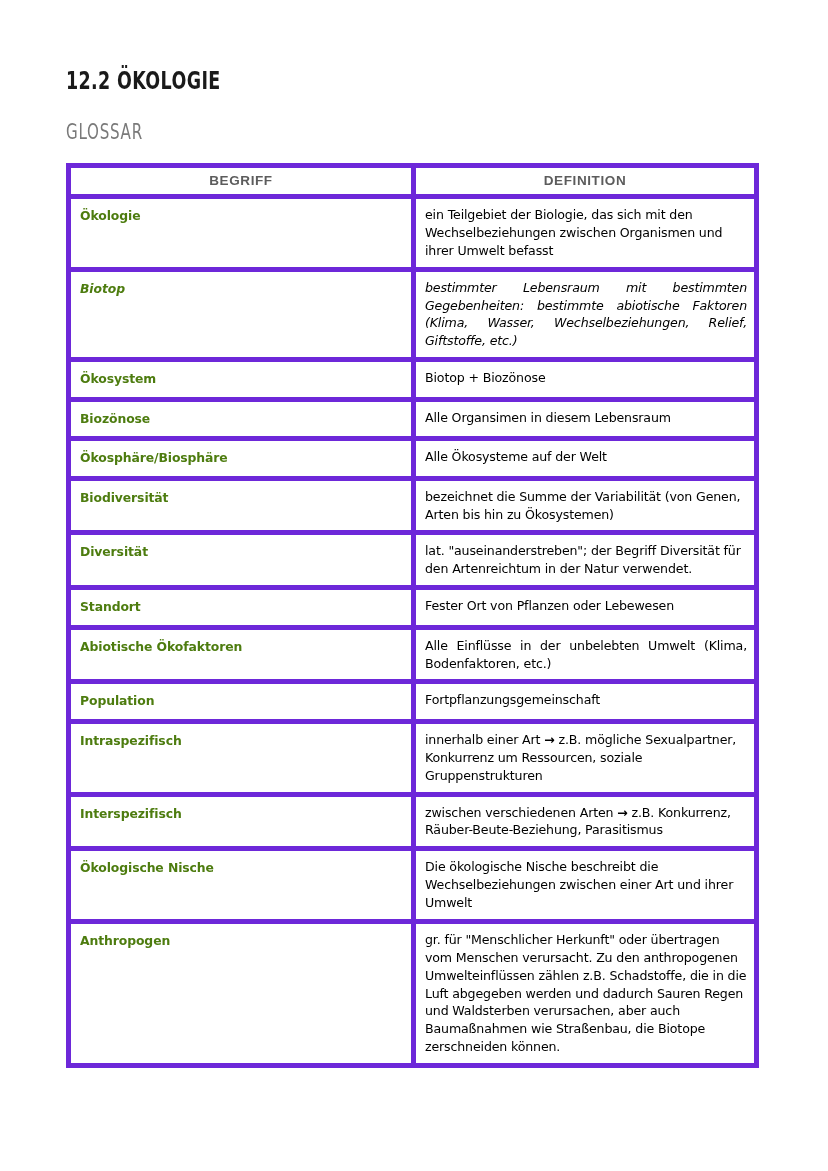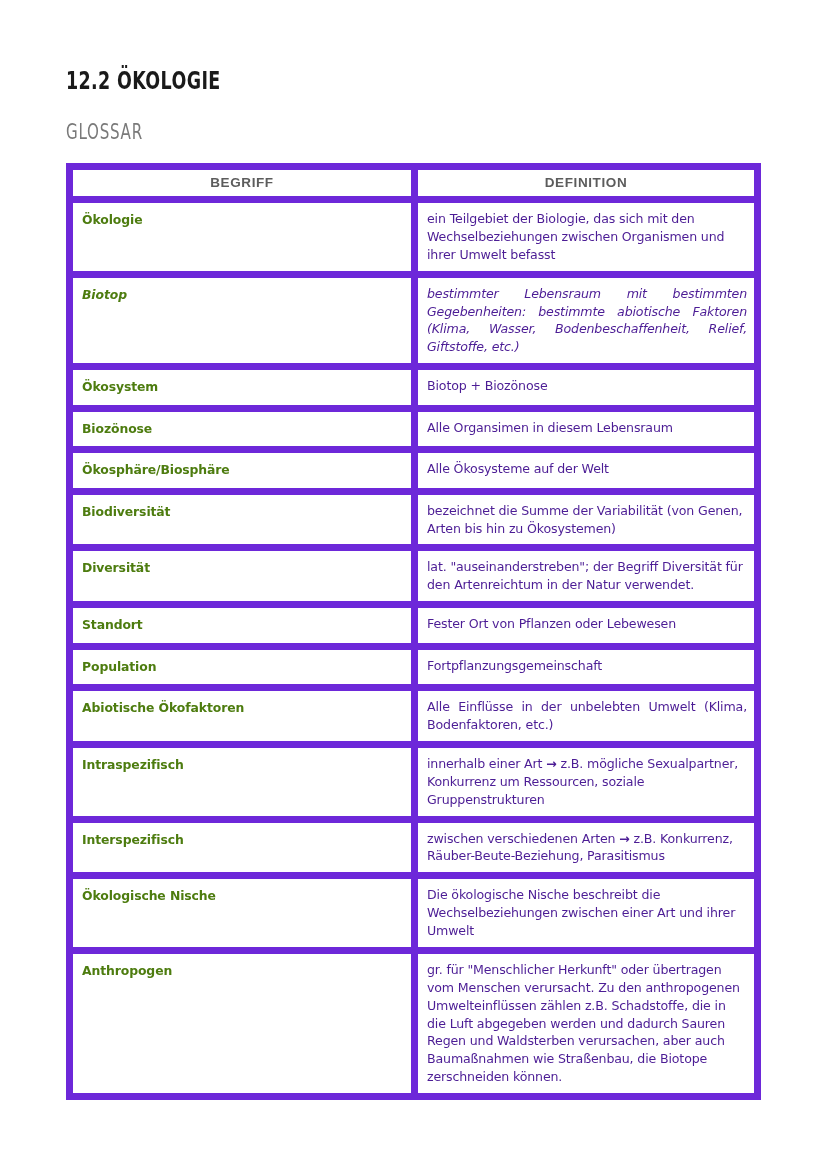--- a/index.html
+++ b/index.html
@@ -55,21 +55,21 @@
     top: 163px;
     width: 688px;
     border-collapse: collapse;
     table-layout: fixed;
   }
   .glossary-table col.c-term { width: 345px; }
   .glossary-table col.c-def  { width: 343px; }
 
   .glossary-table th,
   .glossary-table td {
-    border: 7px solid #6d28d9;
+    border: 5px solid #6d28d9;
     vertical-align: top;
     padding: 0;
   }
   .glossary-table thead th {
     border-bottom: 2px solid #767676;
     text-align: center;
     font-family: "Liberation Sans", sans-serif;
     font-weight: 700;
     font-size: 13.5px;
     letter-spacing: 0.6px;
@@ -84,21 +84,21 @@
     font-size: 12.4px;
     color: #4d7c0f;
     padding: 9px 8px 9px 9px;
     line-height: 1.33;
     letter-spacing: -0.1px;
   }
   td.def {
     font-family: "DejaVu Sans", sans-serif;
     font-weight: 400;
     font-size: 12.6px;
-    color: #4c1d95;
+    color: #000000;
     padding: 7px 7px 7px 9px;
     line-height: 1.42;
     letter-spacing: -0.15px;
   }
   td.def.justify { text-align: justify; text-align-last: left; }
   td.def .arrow { font-weight: 700; }
 </style>
 </head>
 <body>
 
@@ -119,21 +119,21 @@
         <th>DEFINITION</th>
       </tr>
     </thead>
     <tbody id="tbody">
         <tr style="height: 56px;">
           <td class="term">Ökologie</td>
           <td class="def">ein Teilgebiet der Biologie, das sich mit den Wechselbeziehungen zwischen Organismen und ihrer Umwelt befasst</td>
         </tr>
         <tr style="height: 71px; font-style: italic;">
           <td class="term">Biotop</td>
-          <td class="def justify">bestimmter Lebensraum mit bestimmten Gegebenheiten: bestimmte abiotische Faktoren (Klima, Wasser, Bodenbeschaffenheit, Relief, Giftstoffe, etc.)</td>
+          <td class="def justify">bestimmter Lebensraum mit bestimmten Gegebenheiten: bestimmte abiotische Faktoren (Klima, Wasser, Wechselbeziehungen, Relief, Giftstoffe, etc.)</td>
         </tr>
         <tr style="height: 34px;">
           <td class="term">Ökosystem</td>
           <td class="def">Biotop + Biozönose</td>
         </tr>
         <tr style="height: 34px;">
           <td class="term">Biozönose</td>
           <td class="def">Alle Organsimen in diesem Lebensraum</td>
         </tr>
         <tr style="height: 34px;">
@@ -145,27 +145,27 @@
           <td class="def">bezeichnet die Summe der Variabilität (von Genen, Arten bis hin zu Ökosystemen)</td>
         </tr>
         <tr style="height: 36px;">
           <td class="term">Diversität</td>
           <td class="def">lat. "auseinanderstreben"; der Begriff Diversität für den Artenreichtum in der Natur verwendet.</td>
         </tr>
         <tr style="height: 32px;">
           <td class="term">Standort</td>
           <td class="def">Fester Ort von Pflanzen oder Lebewesen</td>
         </tr>
+        <tr style="height: 40px;">
+          <td class="term">Abiotische  Ökofaktoren</td>
+          <td class="def justify">Alle Einflüsse in der unbelebten Umwelt (Klima, Bodenfaktoren, etc.)</td>
+        </tr>
         <tr style="height: 34px;">
           <td class="term">Population</td>
           <td class="def">Fortpflanzungsgemeinschaft</td>
-        </tr>
-        <tr style="height: 40px;">
-          <td class="term">Abiotische  Ökofaktoren</td>
-          <td class="def justify">Alle Einflüsse in der unbelebten Umwelt (Klima, Bodenfaktoren, etc.)</td>
         </tr>
         <tr style="height: 52px;">
           <td class="term">Intraspezifisch</td>
           <td class="def">innerhalb einer Art <span class="arrow">→</span> z.B. mögliche Sexualpartner, Konkurrenz um Ressourcen, soziale Gruppenstrukturen</td>
         </tr>
         <tr style="height: 52px;">
           <td class="term">Interspezifisch</td>
           <td class="def">zwischen  verschiedenen Arten <span class="arrow">→</span> z.B. Konkurrenz, Räuber-Beute-Beziehung, Parasitismus</td>
         </tr>
         <tr style="height: 52px;">

